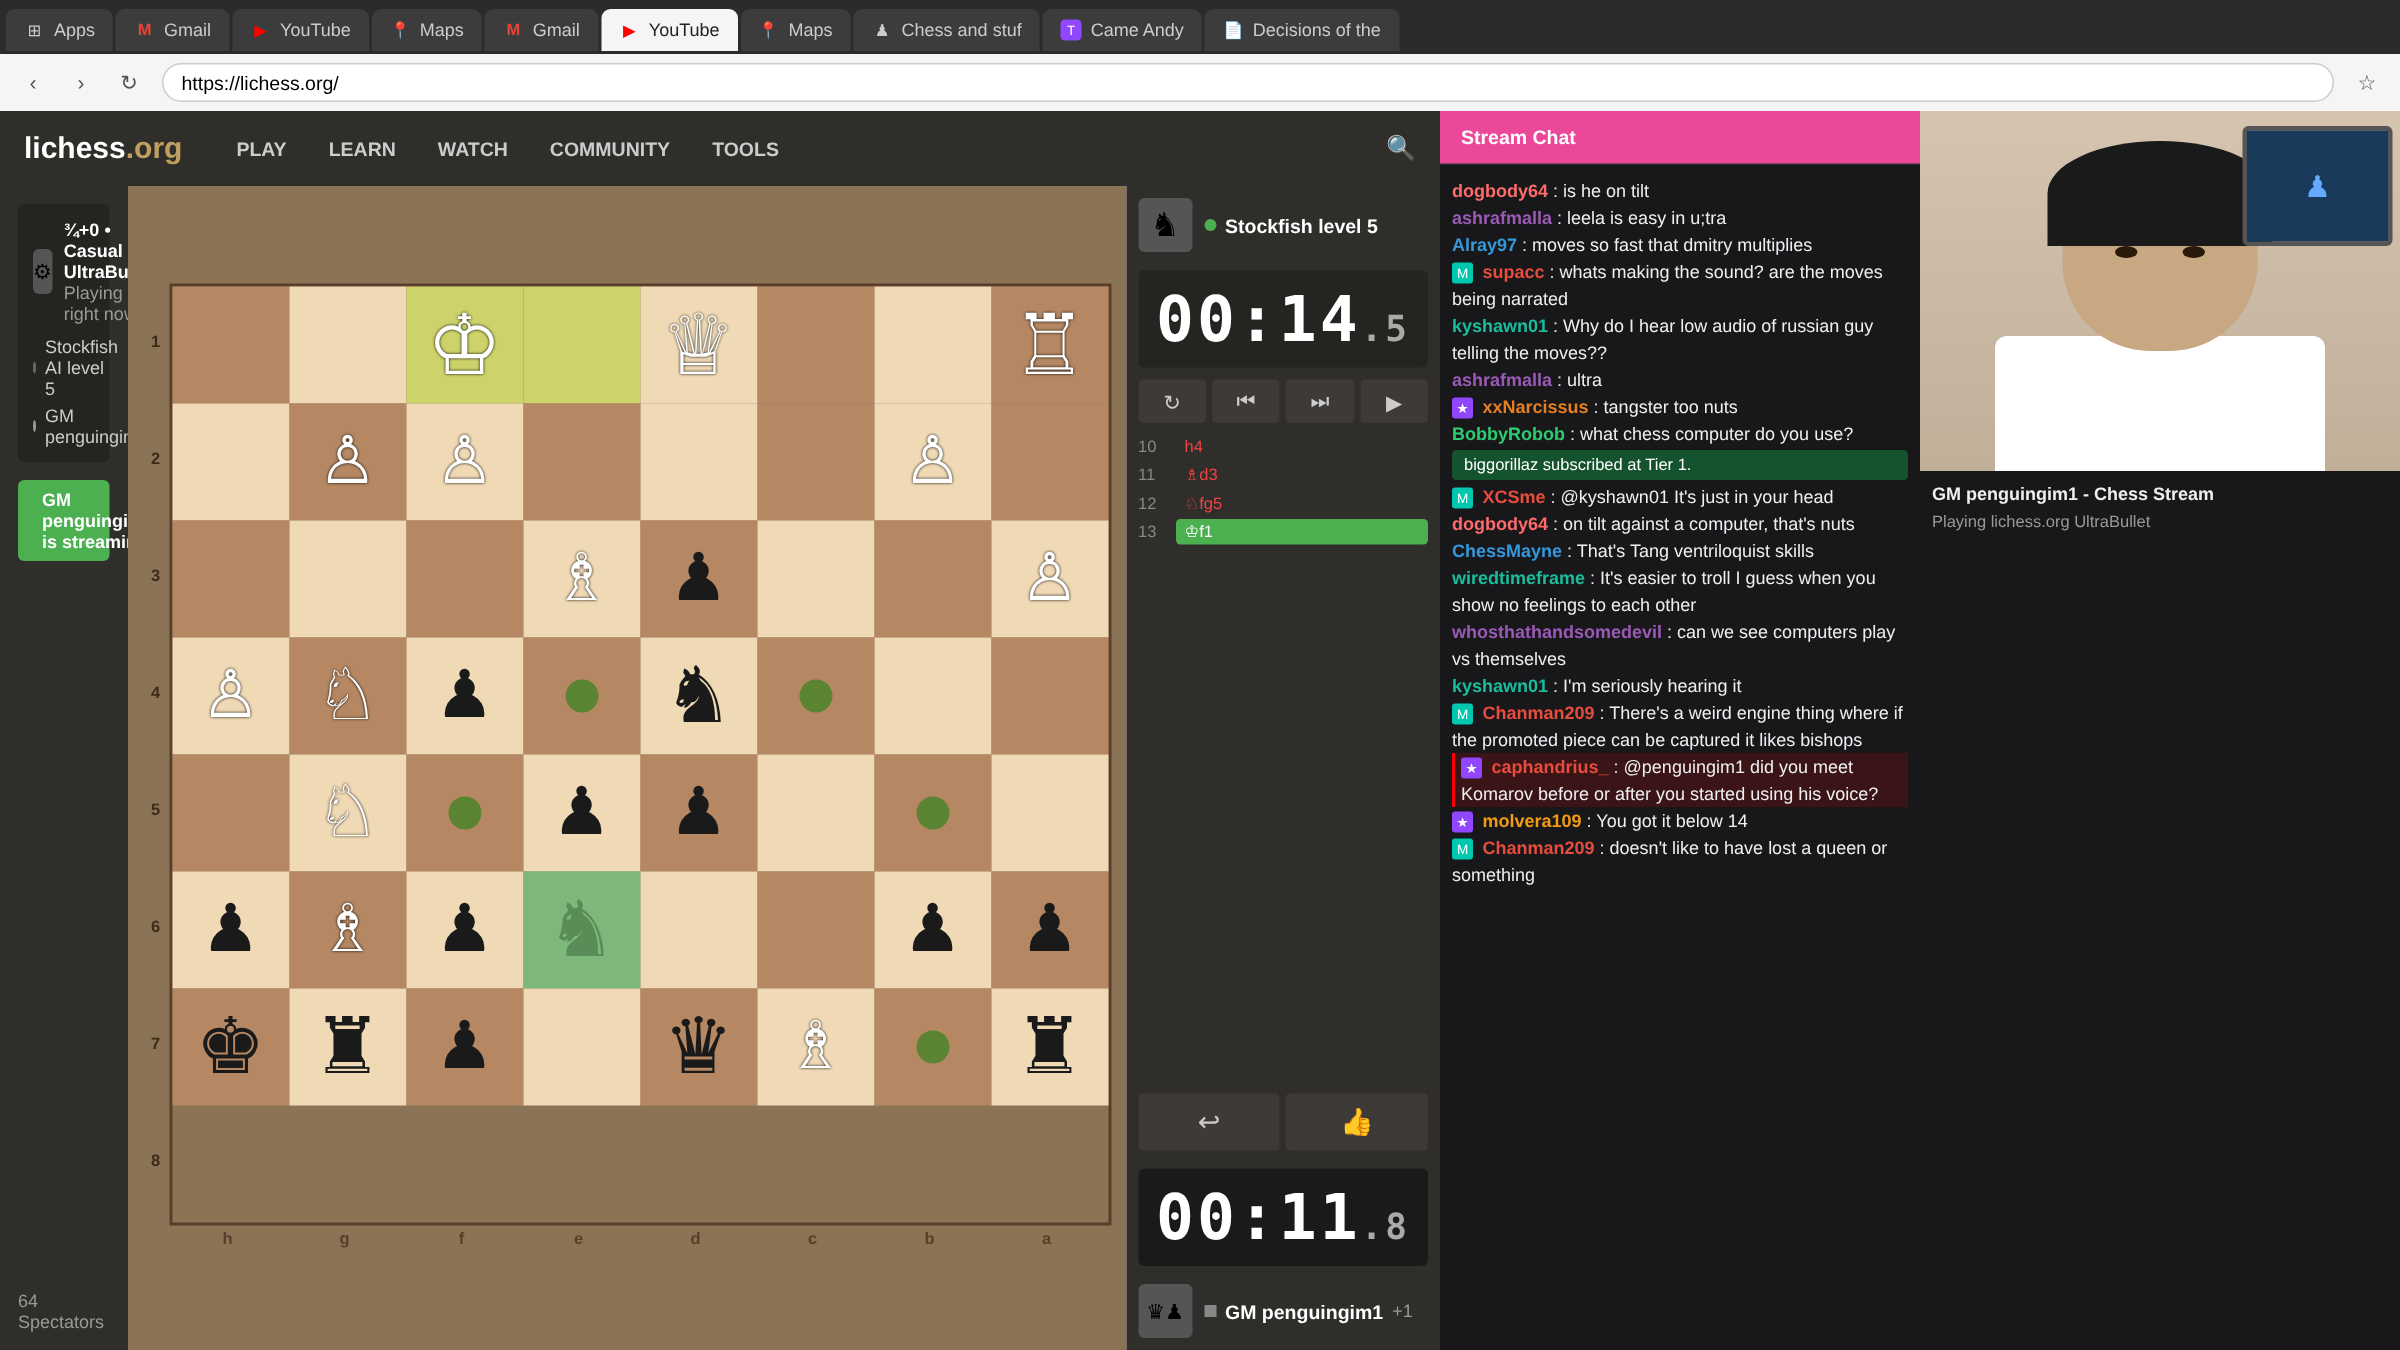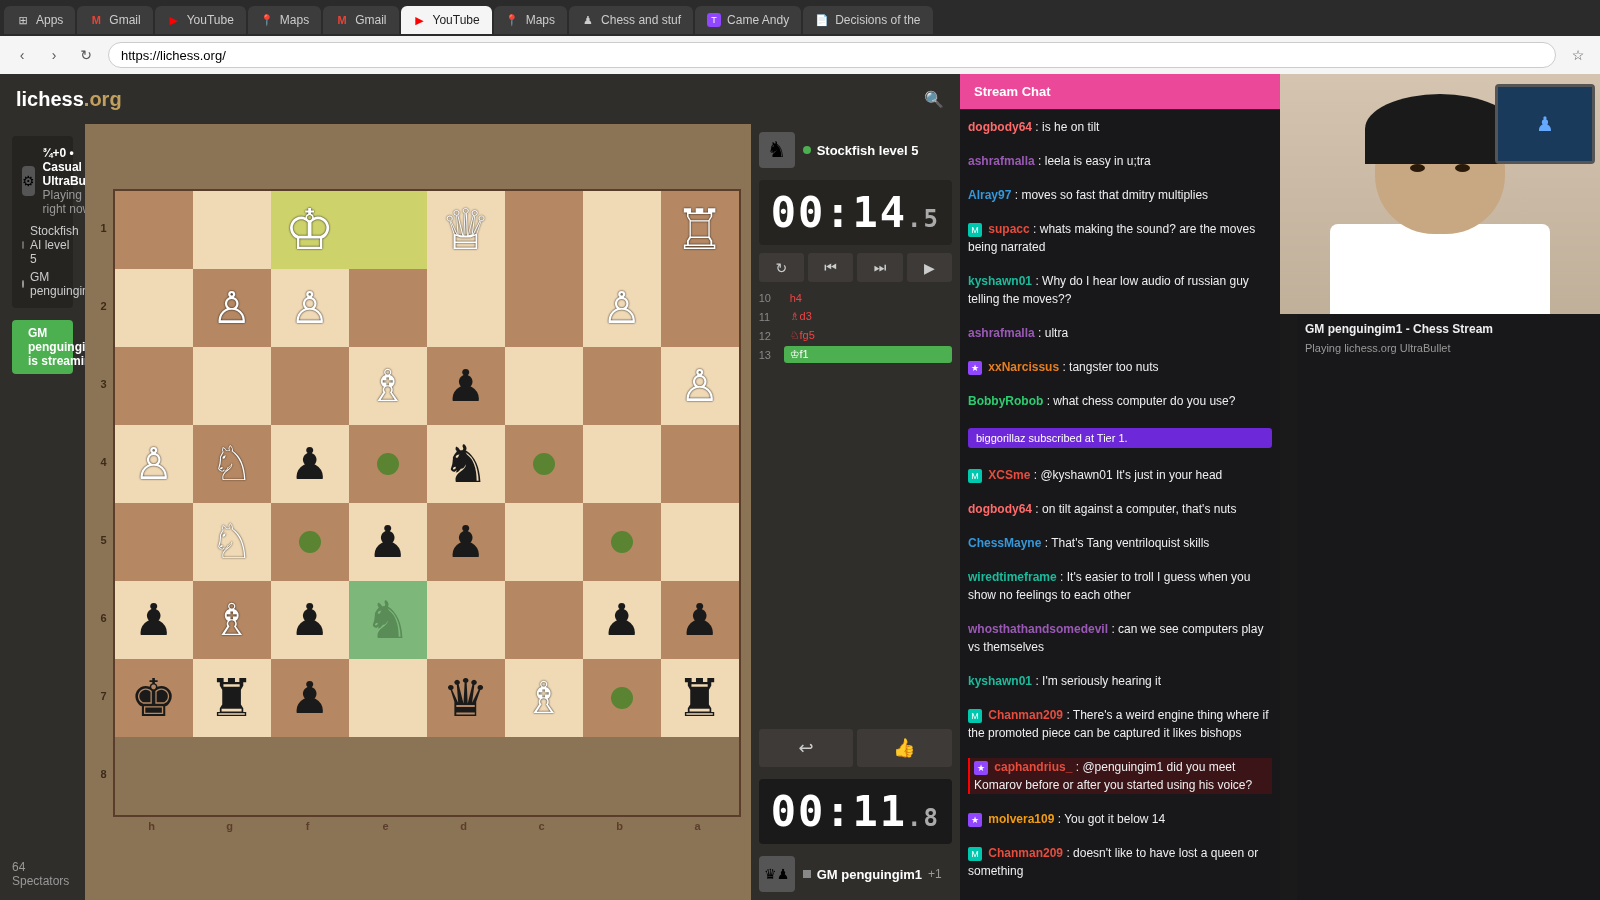--- a/index.html
+++ b/index.html
@@ -81,26 +81,26 @@
     .action-buttons { display: flex; gap: 4px; padding: 8px; }
     .action-btn { flex: 1; background: #3d3a37; border: none; border-radius: 3px; padding: 8px; cursor: pointer; color: #ccc; font-size: 18px; display: flex; align-items: center; justify-content: center; }
     .my-area { padding: 8px; display: flex; align-items: center; gap: 8px; }
     .my-icon { width: 36px; height: 36px; background: #555; border-radius: 4px; display: flex; align-items: center; justify-content: center; font-size: 16px; gap: 2px; }
     .my-clock { background: #1a1a1a; margin: 4px 8px; border-radius: 4px; padding: 8px 12px; text-align: center; }
     .my-clock .clock-time { color: white; }
 
     
     .chat-panel { width: 320px; background: #18181b; display: flex; flex-direction: column; }
     .chat-header { background: #ec4899; padding: 10px 14px; font-size: 13px; font-weight: bold; color: white; border-bottom: 1px solid #2a2a2d; }
-    .chat-messages { flex: 1; overflow-y: auto; padding: 8px; display: flex; flex-direction: column; gap: 16px; }
+    .chat-messages { flex: 1; overflow-y: auto; padding: 8px; display: flex; flex-direction: column; gap: 0; }
     .chat-msg { font-size: 12px; line-height: 1.5; word-break: break-word; }
     .chat-user { font-weight: bold; }
     .chat-text { color: #efeff1; }
     .chat-msg.highlighted { background: rgba(255,0,0,0.15); border-left: 2px solid red; padding-left: 4px; }
-    .sub-notification { background: #6d28d9; color: white; padding: 4px 8px; border-radius: 3px; font-size: 11px; margin: 2px 0; }
+    .sub-notification { background: #14532d; color: white; padding: 4px 8px; border-radius: 3px; font-size: 11px; margin: 2px 0; }
     .badge { display: inline-block; width: 14px; height: 14px; border-radius: 2px; margin-right: 3px; vertical-align: middle; font-size: 9px; color: white; text-align: center; line-height: 14px; }
     .badge.mod { background: #00c8af; }
     .badge.sub { background: #9146ff; }
 
     
     .webcam-panel { width: 320px; display: flex; flex-direction: column; }
     .webcam-feed { width: 320px; height: 240px; background: #111; position: relative; flex-shrink: 0; }
 
     .piece { line-height: 1; user-select: none; }
   </style>
@@ -161,20 +161,27 @@
   </div>
 </div>
 
 <div class="browser-content">
 
   <div class="lichess-page">
 
     <div class="lichess-header">
       <div class="lichess-logo">
         lichess<span>.org</span>
+      </div>
+      <div class="nav-menu">
+        <div class="nav-item">PLAY</div>
+        <div class="nav-item">LEARN</div>
+        <div class="nav-item">WATCH</div>
+        <div class="nav-item">COMMUNITY</div>
+        <div class="nav-item">TOOLS</div>
       </div>
       <div class="header-search">🔍</div>
     </div>
 
     <div class="lichess-main">
 
       <div class="sidebar">
         <div class="player-info">
           <div class="player-row">
             <div class="settings-icon">⚙</div>
@@ -586,18 +593,18 @@
         <div style="position:absolute;top:20px;left:50%;transform:translateX(-50%);width:150px;height:70px;background:#1a1a1a;border-radius:50% 50% 0 0;"></div>
 
         <div style="position:absolute;top:90px;left:calc(50% - 30px);width:15px;height:8px;background:#2a1a0a;border-radius:50%;"></div>
         <div style="position:absolute;top:90px;left:calc(50% + 15px);width:15px;height:8px;background:#2a1a0a;border-radius:50%;"></div>
 
         <div style="position:absolute;top:10px;right:5px;width:100px;height:80px;background:#333;border:3px solid #555;border-radius:4px;">
           <div style="width:100%;height:100%;background:#1a3a5c;display:flex;align-items:center;justify-content:center;font-size:20px;color:#6af;">♟</div>
         </div>
       </div>
     </div>
-    <div style="flex:1;background:#18181b;padding:8px;display:flex;flex-direction:column;gap:6px;overflow:hidden;margin-left:17px;">
+    <div style="flex:1;background:#18181b;padding:8px;display:flex;flex-direction:column;gap:6px;overflow:hidden;">
       <div style="color:#efeff1;font-size:12px;font-weight:bold;">GM penguingim1 - Chess Stream</div>
       <div style="color:#999;font-size:11px;">Playing lichess.org UltraBullet</div>
     </div>
   </div>
 </div>
 
 </body></html>

